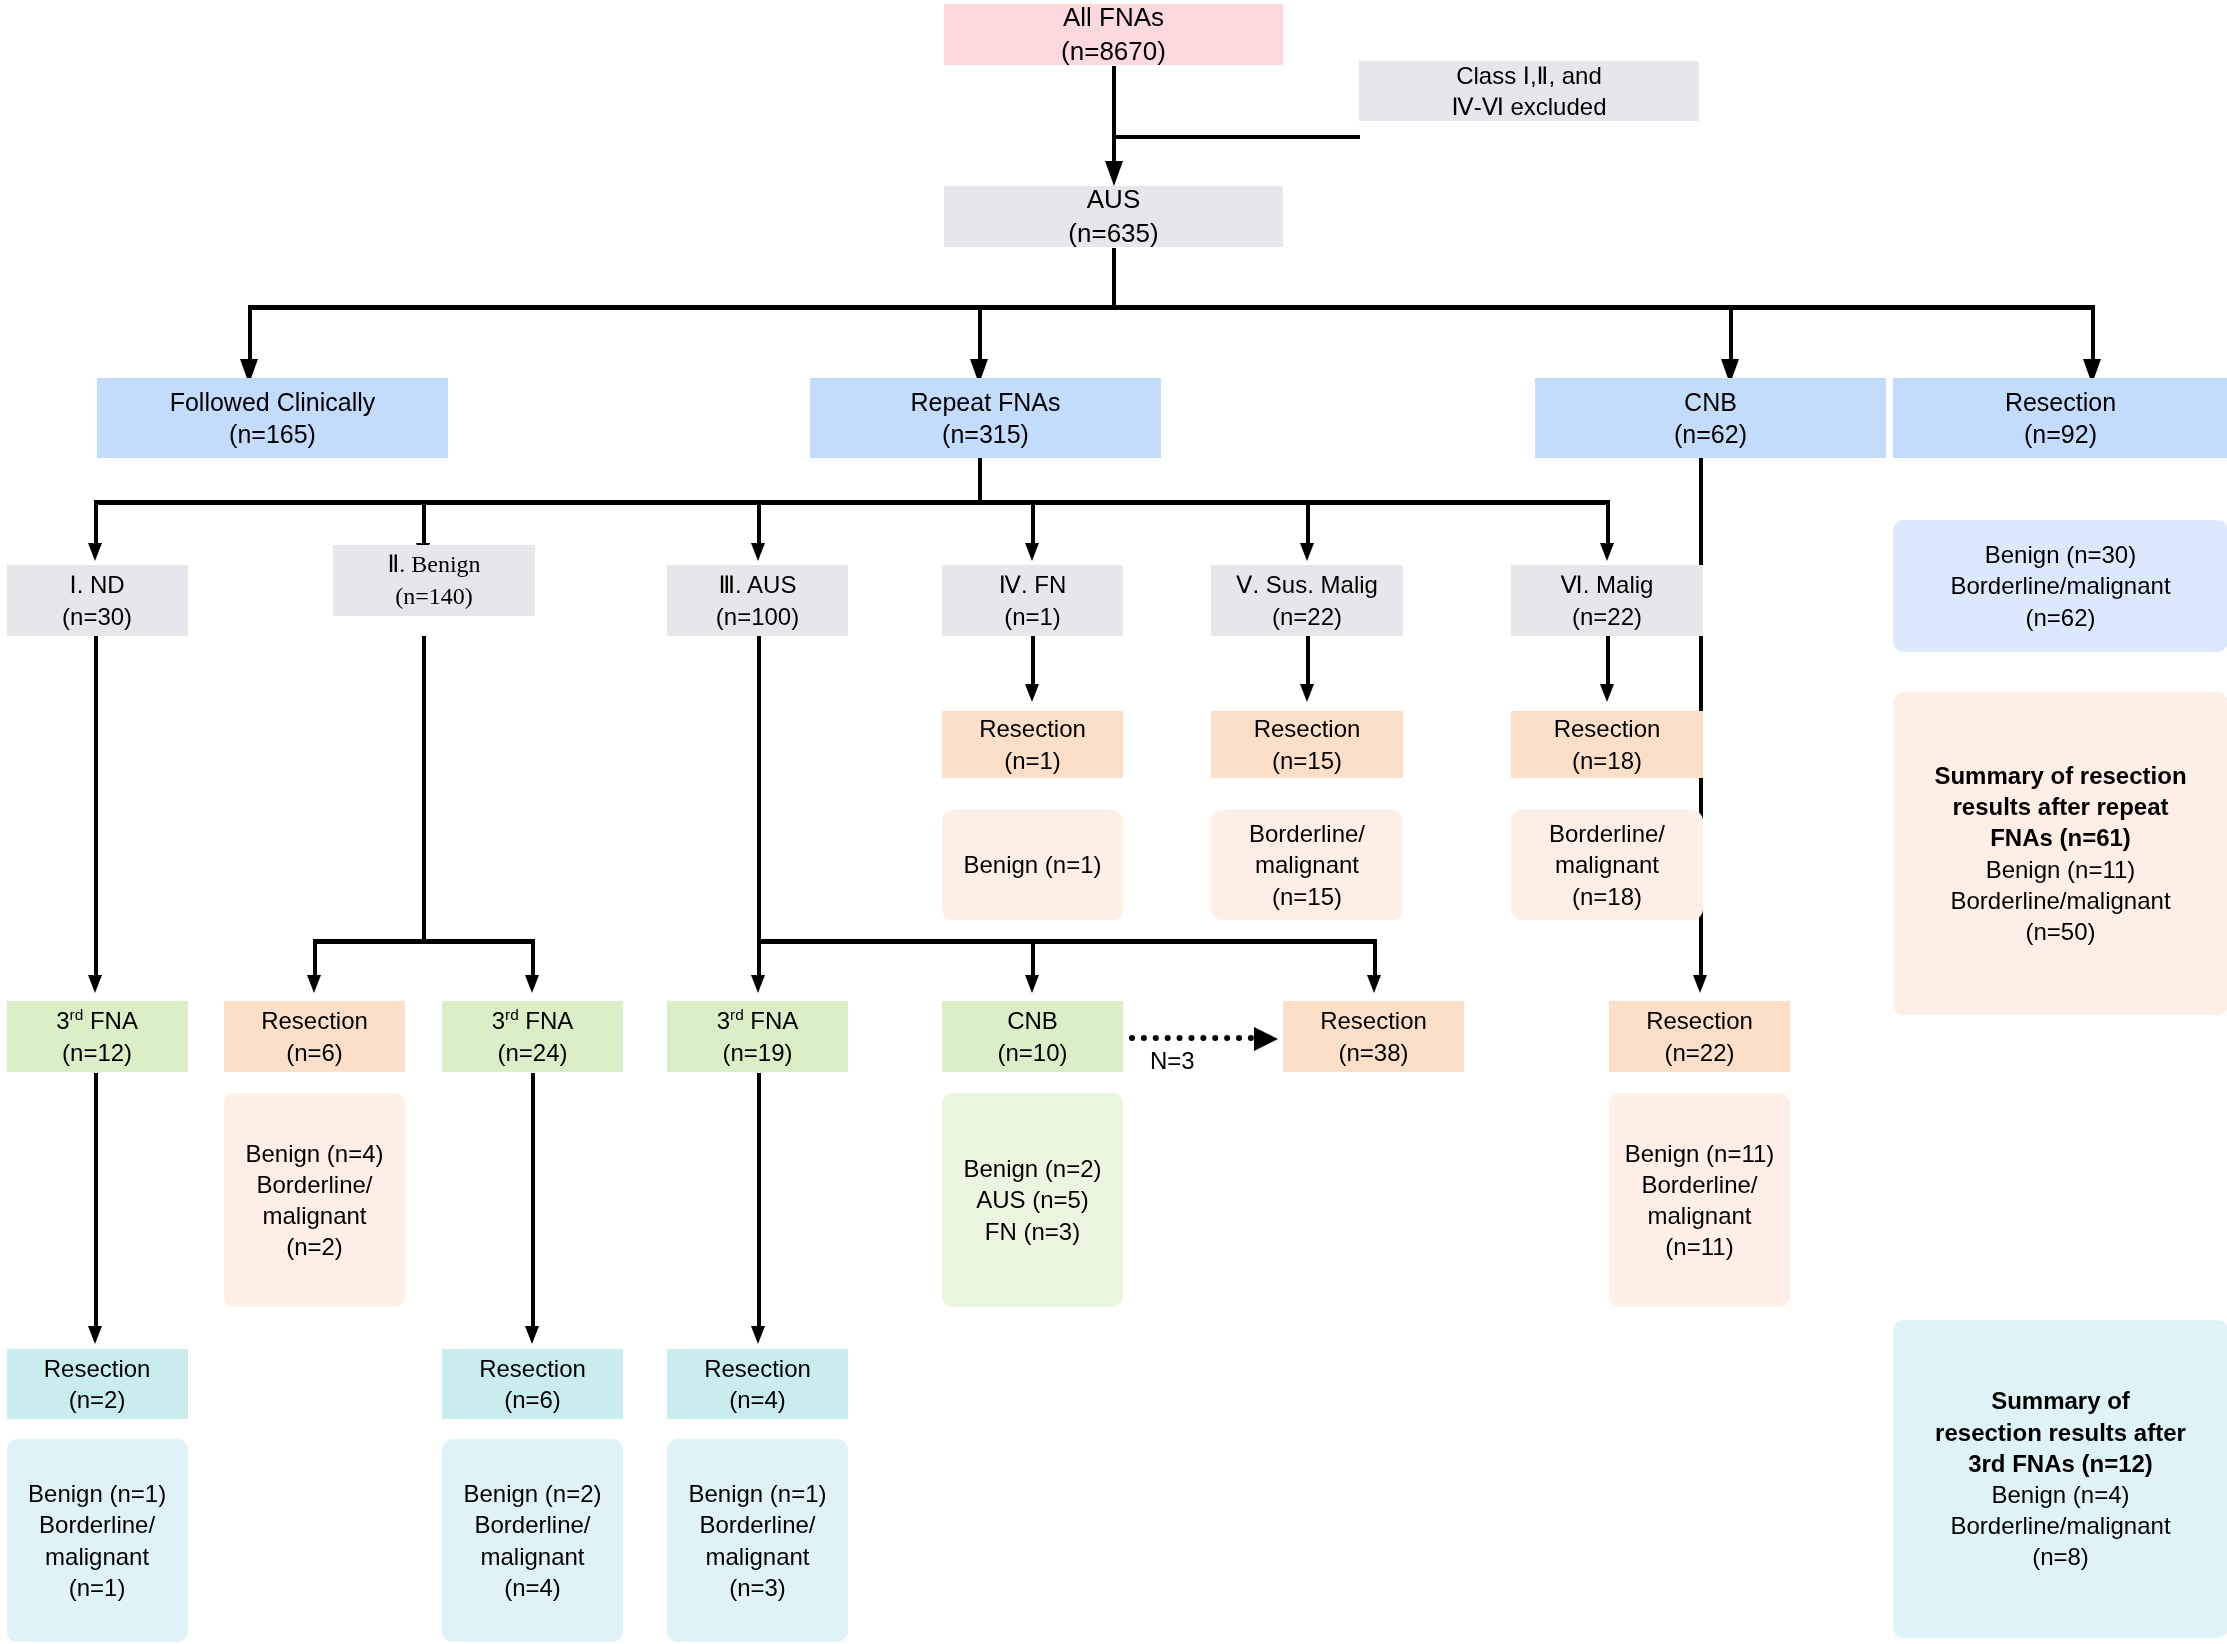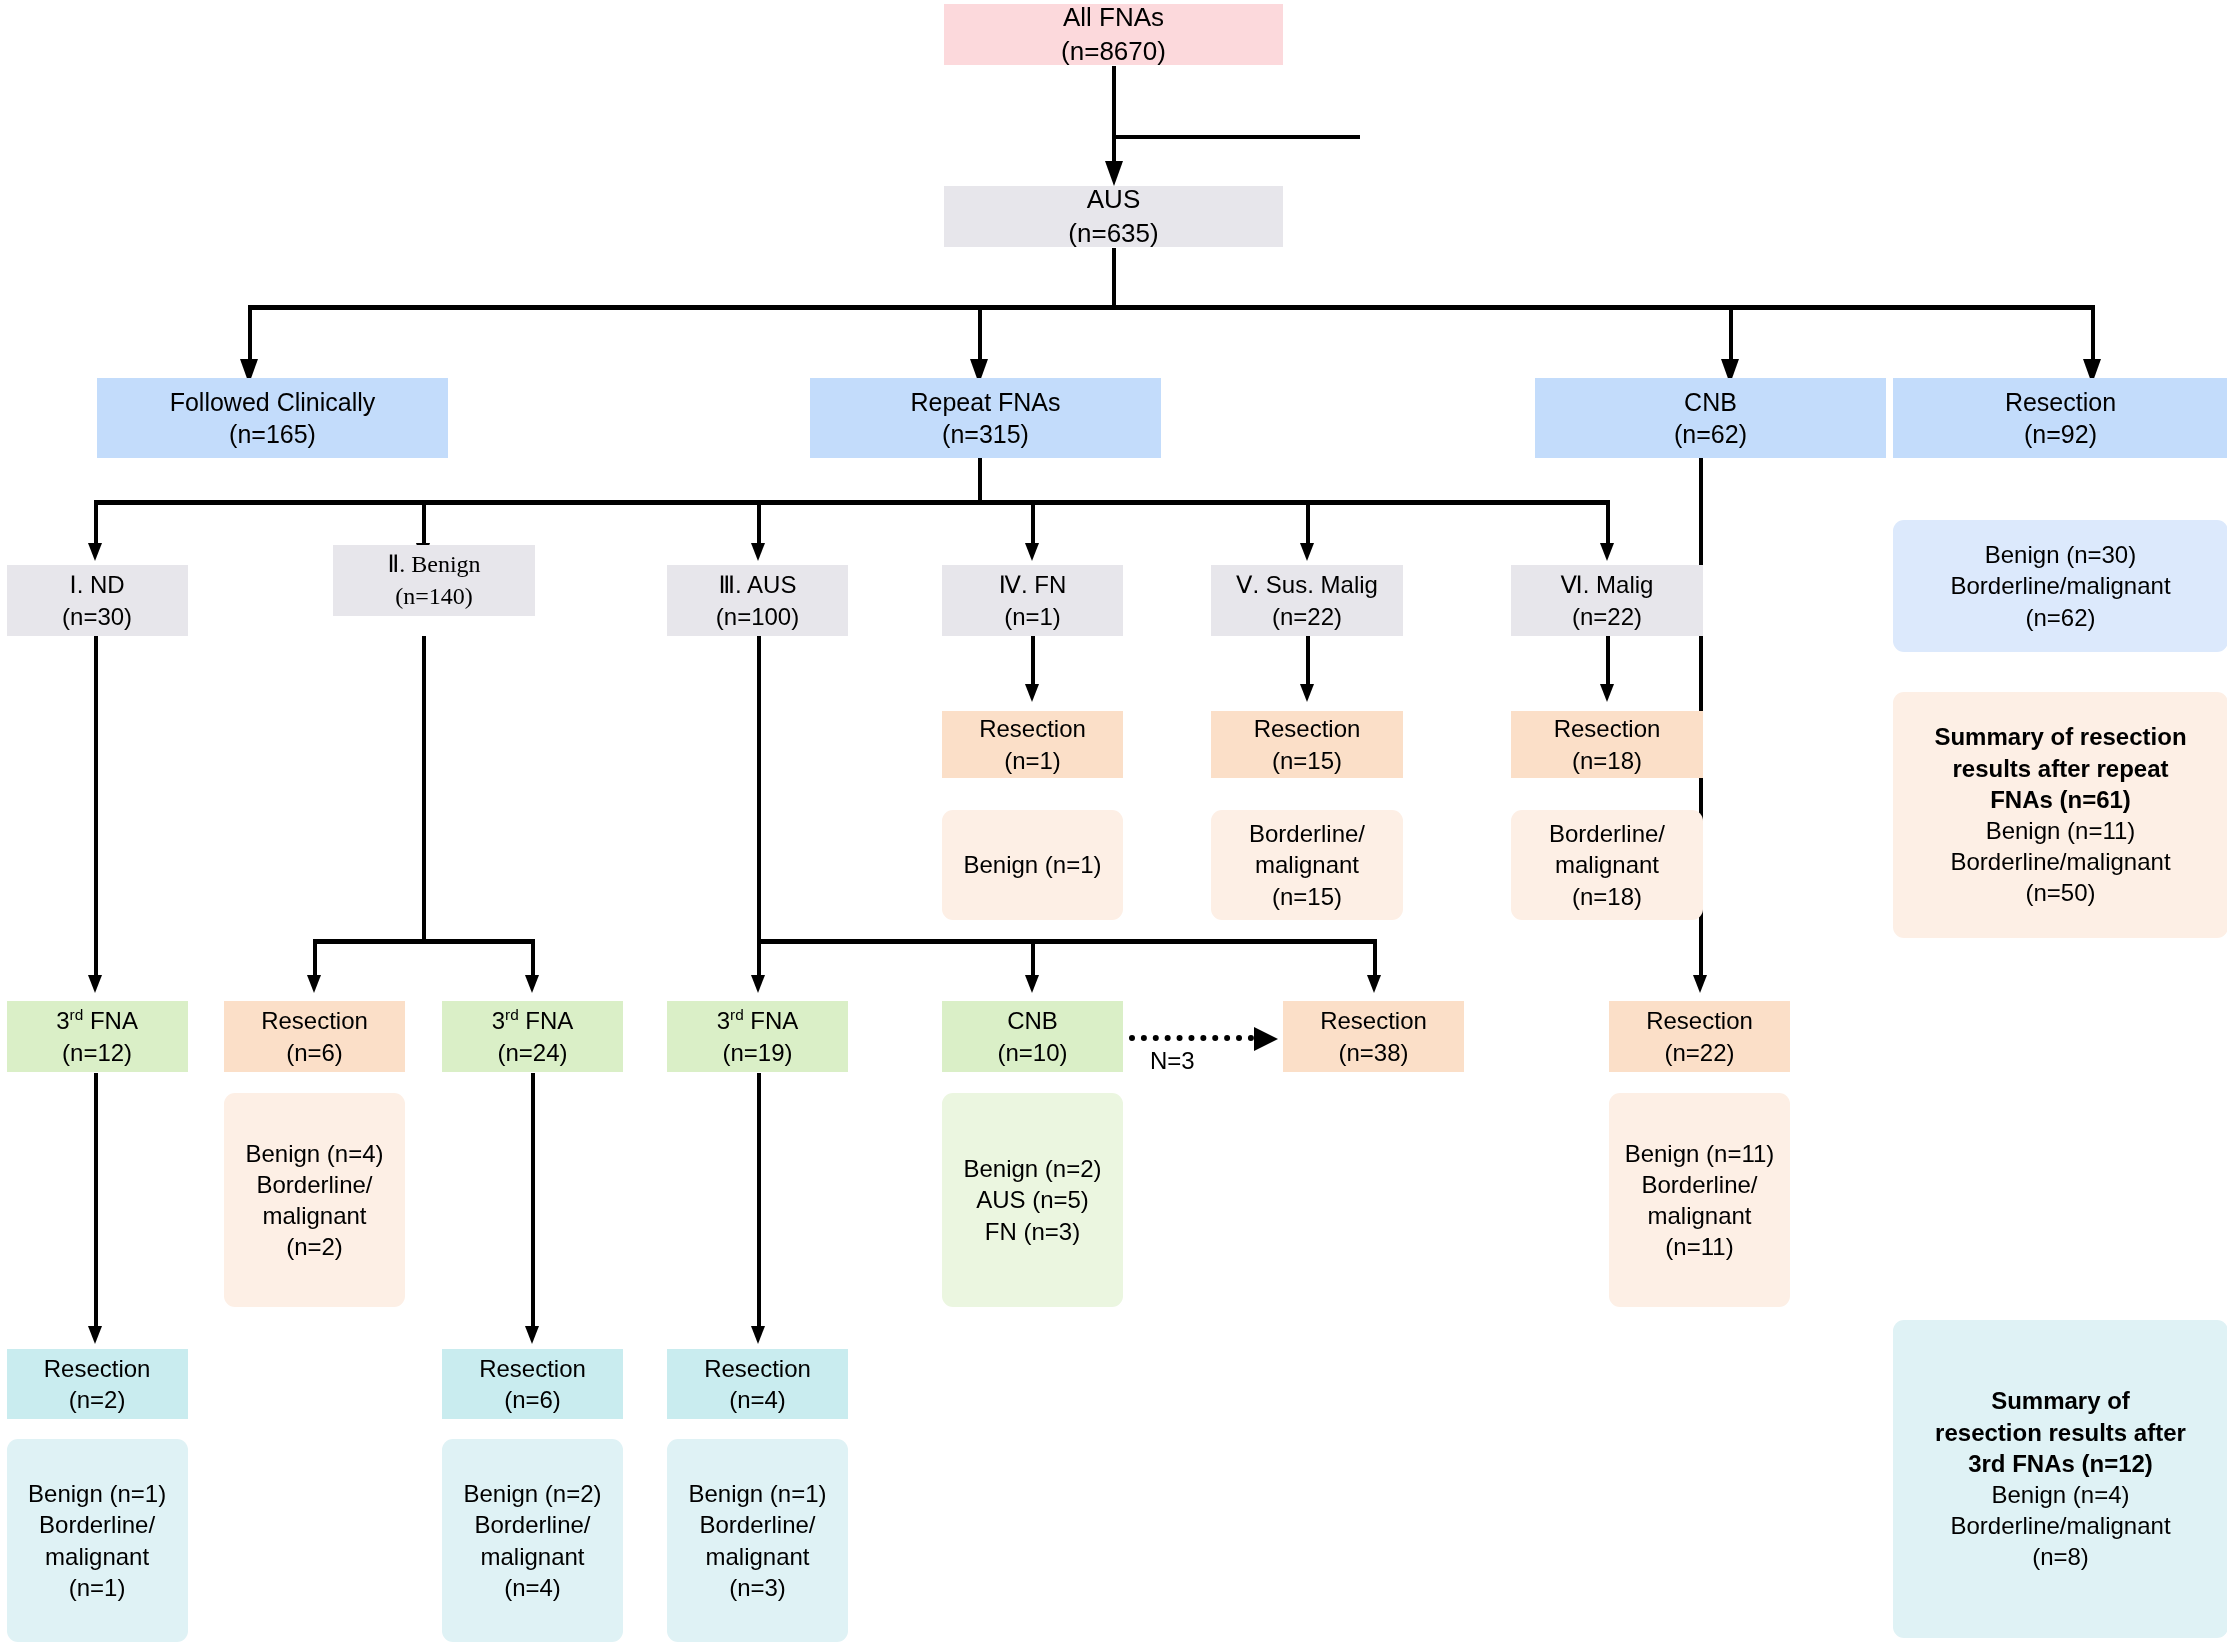--- a/index.html
+++ b/index.html
@@ -41,20 +41,24 @@
 </head>
 <body>
 
 <div id="canvas">
 
   <div class="box f-pink" style="left:944px;top:4.4px;width:339px;height:61px;font-size:26px;">
     <span class="ln">All FNAs</span>
     <span class="ln">(n=8670)</span>
   </div>
 
+  <div class="box f-gray" style="left:1359px;top:61px;width:340px;height:60px;font-size:24px;">
+    <span class="ln">Class Ⅰ,Ⅱ, and</span>
+    <span class="ln">Ⅳ-Ⅵ excluded</span>
+  </div>
 
   <div class="vline" style="left:1112px;top:66px;height:101px;"></div>
   <div class="hline" style="left:1112px;top:135px;width:248px;height:4.4px;"></div>
   <div class="arrow" style="left:1105px;top:161px;"></div>
 
   <div class="box f-gray" style="left:944px;top:186px;width:339px;height:61px;font-size:26px;">
     <span class="ln">AUS</span>
     <span class="ln">(n=635)</span>
   </div>
 
@@ -202,21 +206,21 @@
   <div class="box f-orange" style="left:1511px;top:711px;width:192px;height:67px;font-size:24px;">
     <span class="ln">Resection</span>
     <span class="ln">(n=18)</span>
   </div>
   <div class="box f-orglt rounded" style="left:1511px;top:810px;width:192px;height:110px;font-size:24px;">
     <span class="ln">Borderline/</span>
     <span class="ln">malignant</span>
     <span class="ln">(n=18)</span>
   </div>
 
-  <div class="box f-orglt rounded" style="left:1893px;top:692px;width:335px;height:246px;font-size:24px;">
+  <div class="box f-orglt rounded" style="left:1893px;top:692px;width:335px;height:323px;font-size:24px;">
     <span class="ln bold">Summary of resection</span>
     <span class="ln bold">results after repeat</span>
     <span class="ln bold">FNAs (n=61)</span>
     <span class="ln">Benign (n=11)</span>
     <span class="ln">Borderline/malignant</span>
     <span class="ln">(n=50)</span>
   </div>
 
   <div class="box f-green" style="left:6.6px;top:1001px;width:181px;height:71px;font-size:24px;">
     <span class="ln">3<sup style="font-size:15.4px;">rd</sup>&nbsp;FNA</span>

